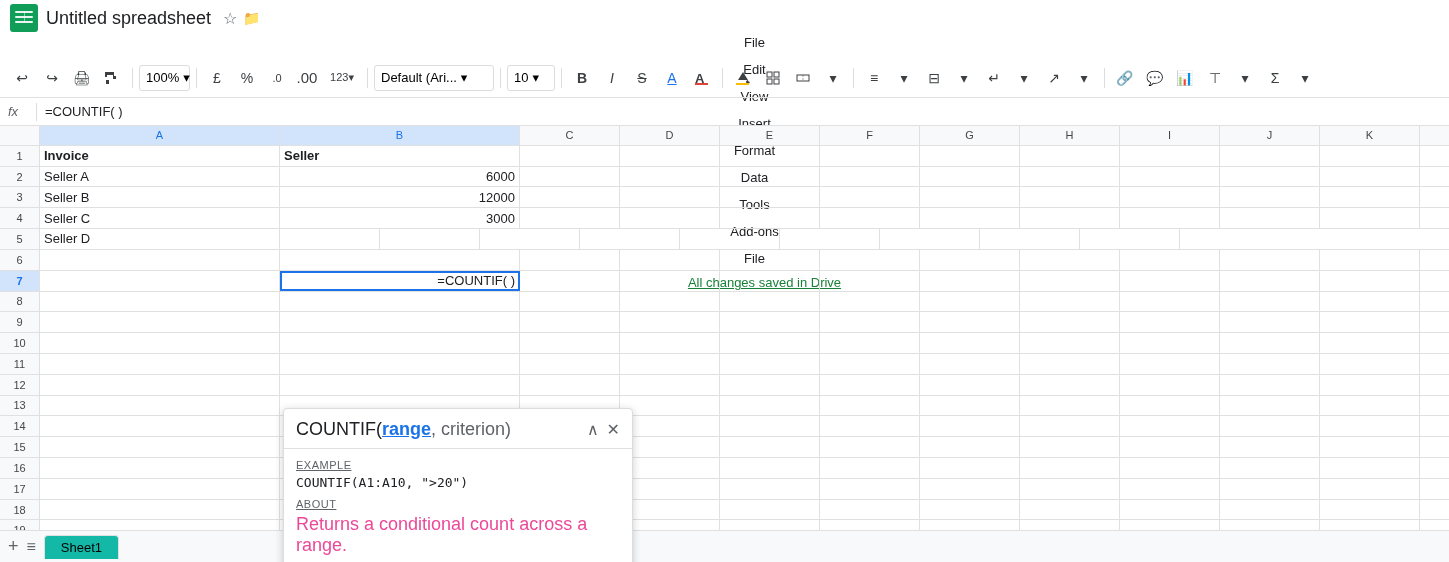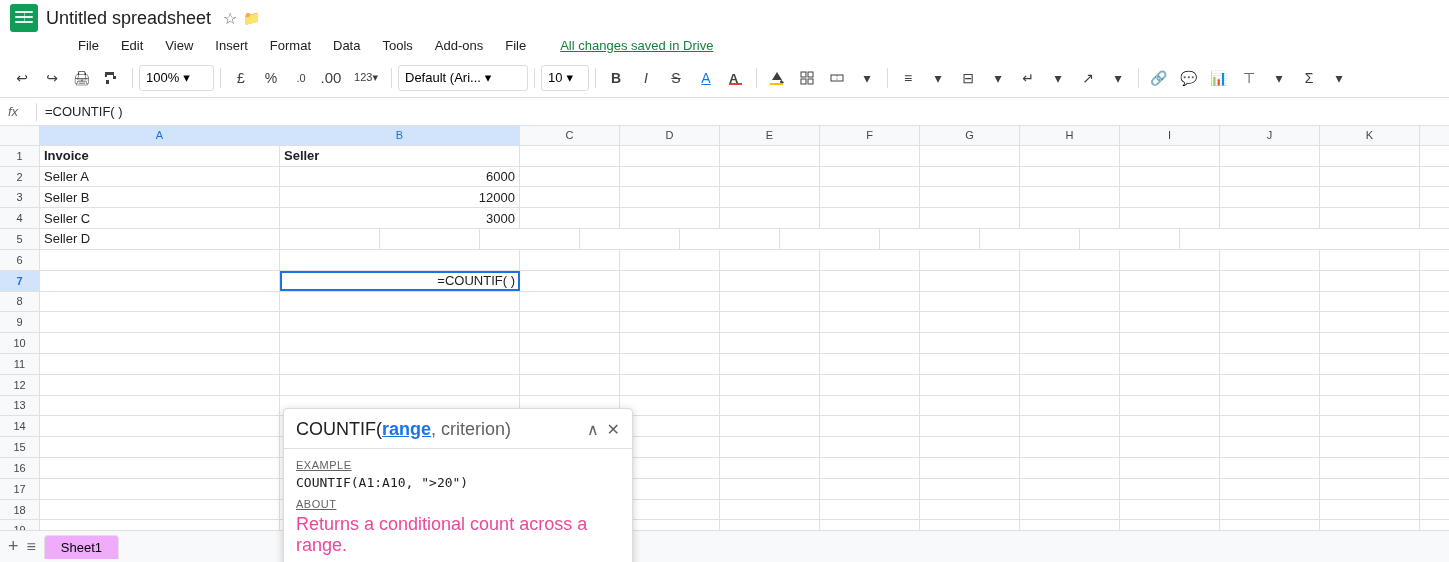--- a/index.html
+++ b/index.html
@@ -36,20 +36,21 @@
     }
 
     
     #menu-bar {
       display: flex;
       align-items: center;
       padding: 0 10px 0 70px;
       height: 26px;
       font-size: 13px;
       gap: 6px;
+      flex-direction: column;
     }
     .menu-item {
       padding: 3px 8px;
       cursor: pointer;
       border-radius: 3px;
       color: #202124;
       white-space: nowrap;
     }
     #saved-status {
       margin-left: 20px;
@@ -93,22 +94,22 @@
       padding: 2px 6px;
       border: 1px solid #dadce0;
       border-radius: 3px;
       cursor: pointer;
       height: 26px;
       font-size: 13px;
       background: #fff;
       gap: 4px;
       flex-shrink: 0;
     }
-    .tb-zoom { width: 75px; }
-    .tb-font { width: 130px; }
+    .tb-zoom { width: 51px; }
+    .tb-font { width: 120px; }
     .tb-size { width: 48px; }
     .tb-bold { font-weight: bold; }
     .tb-italic { font-style: italic; }
 
     
     #formula-bar {
       display: flex;
       align-items: center;
       height: 28px;
       border-bottom: 1px solid #e0e0e0;
@@ -757,20 +758,20 @@
         <hr class="popup-param-divider">
         <div class="popup-param-name">range</div>
         <div class="popup-param-desc">The range that is tested against 'criterion'.</div>
 
       </div>
     </div>
 
     <div id="sheets-bar">
       <span style="font-size:18px;cursor:pointer;color:#5f6368;margin-right:8px;" title="Add sheet">+</span>
       <span style="font-size:16px;cursor:pointer;color:#5f6368;margin-right:8px;">≡</span>
-      <div style="background:#f0abfc;border:1px solid #e0e0e0;border-bottom:none;border-radius:4px 4px 0 0;padding:4px 16px;font-size:13px;cursor:pointer;">
+      <div style="background:#14b8a6;border:1px solid #e0e0e0;border-bottom:none;border-radius:4px 4px 0 0;padding:4px 16px;font-size:13px;cursor:pointer;">
         <span>Sheet1</span>
       </div>
     </div>
 
   </div>
 
 </div>
 
 </body></html>

